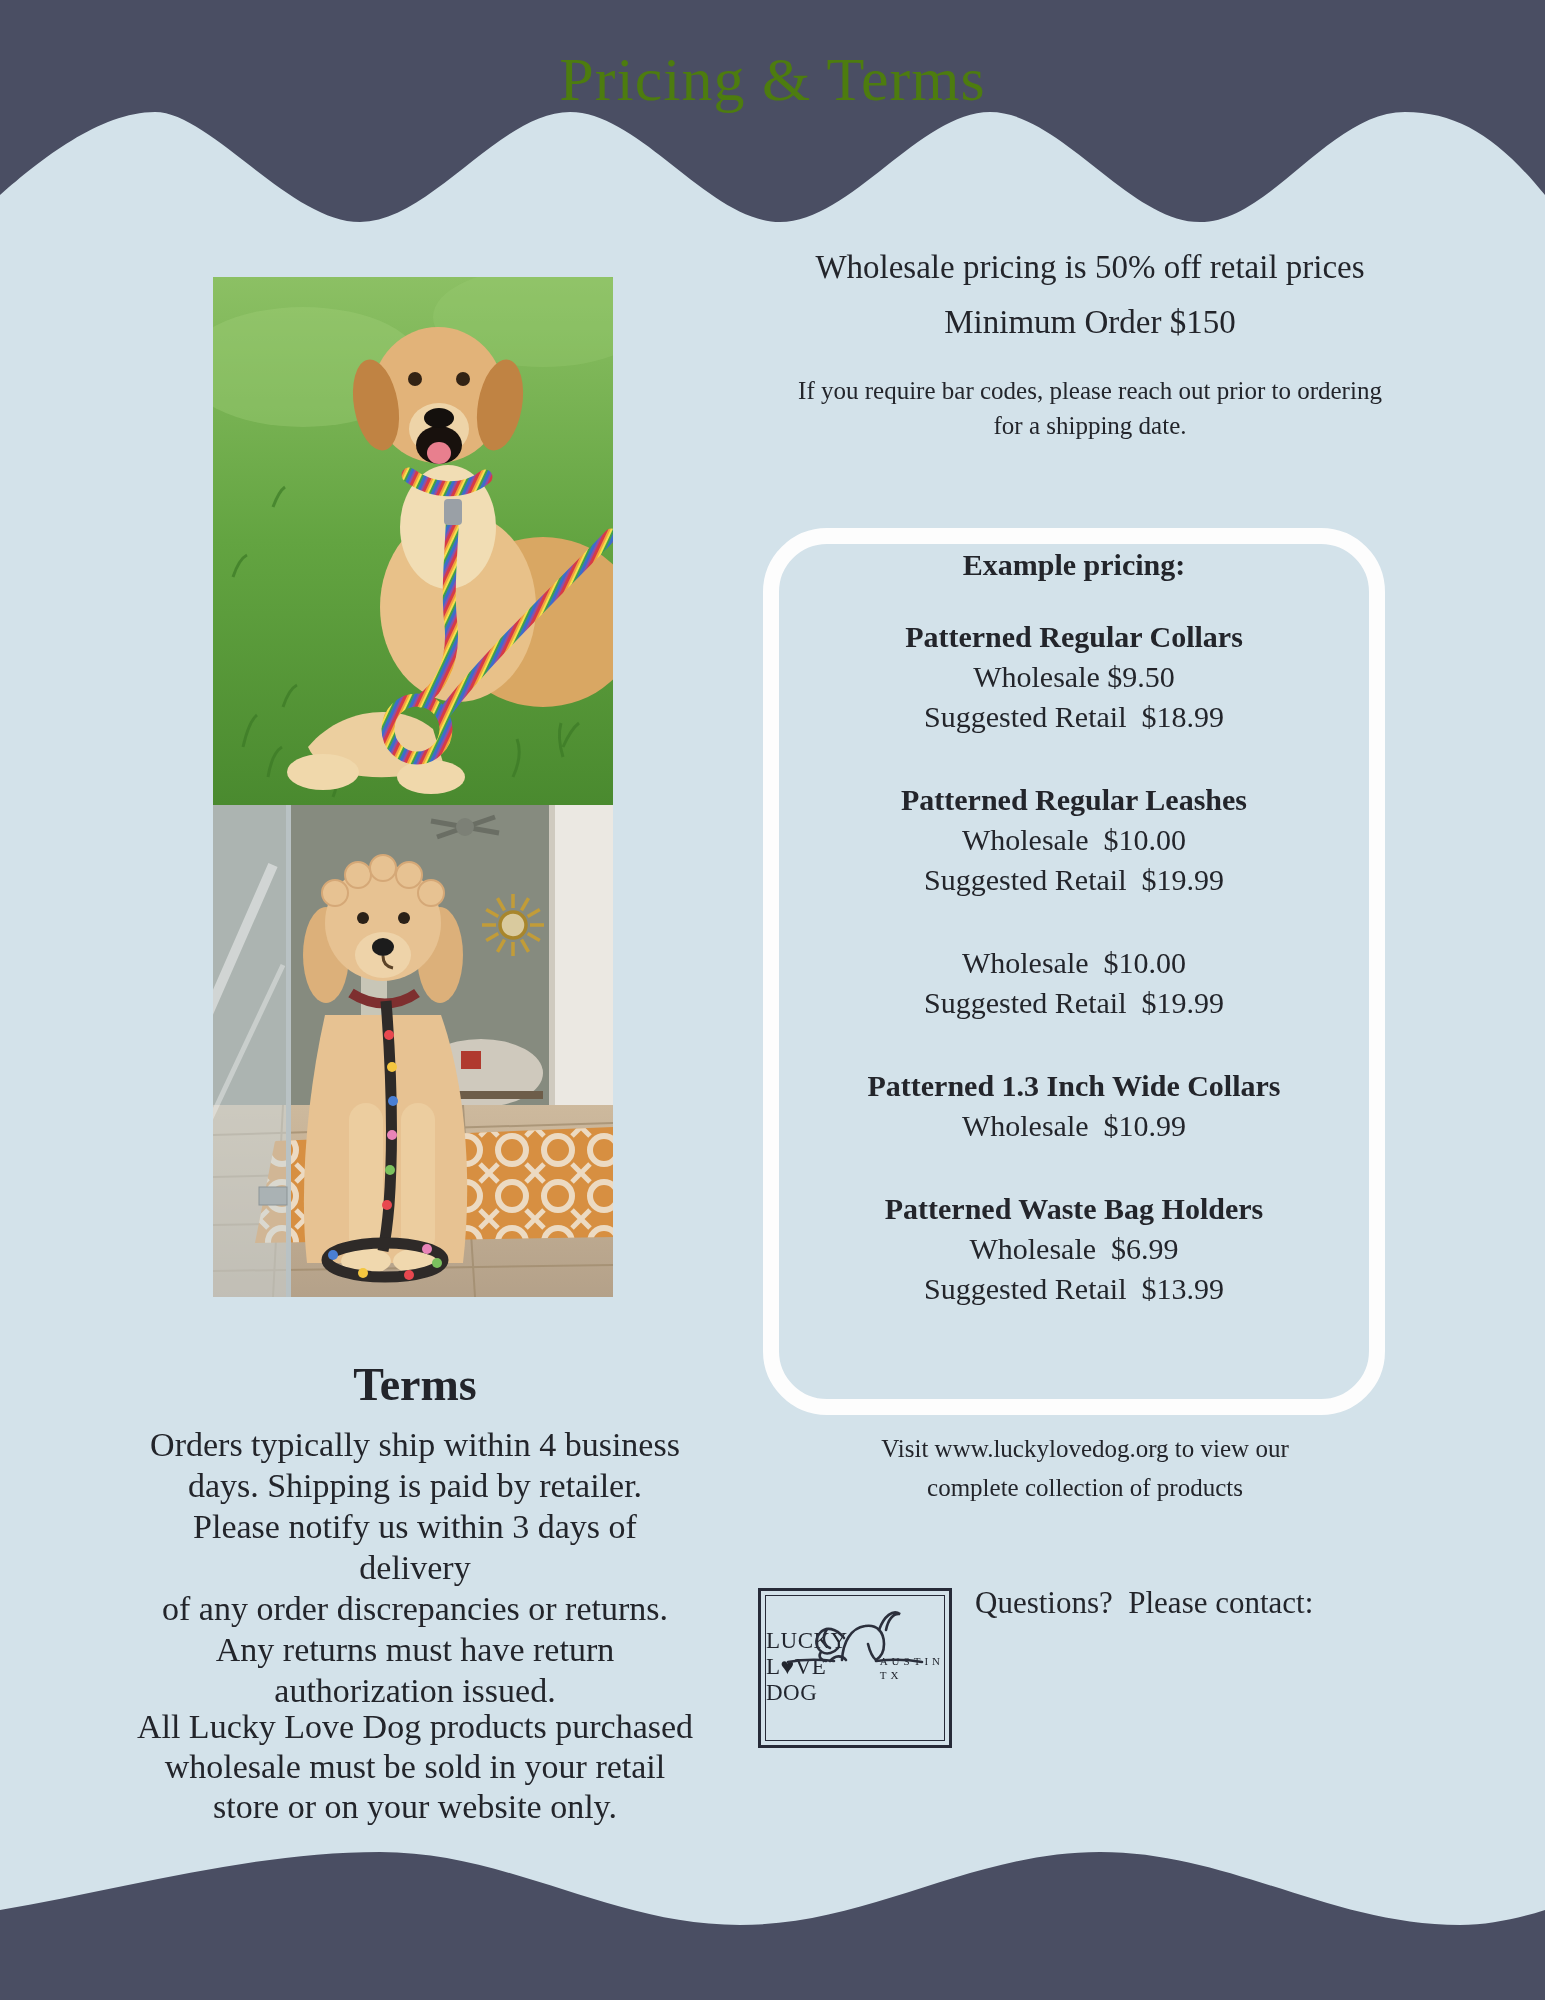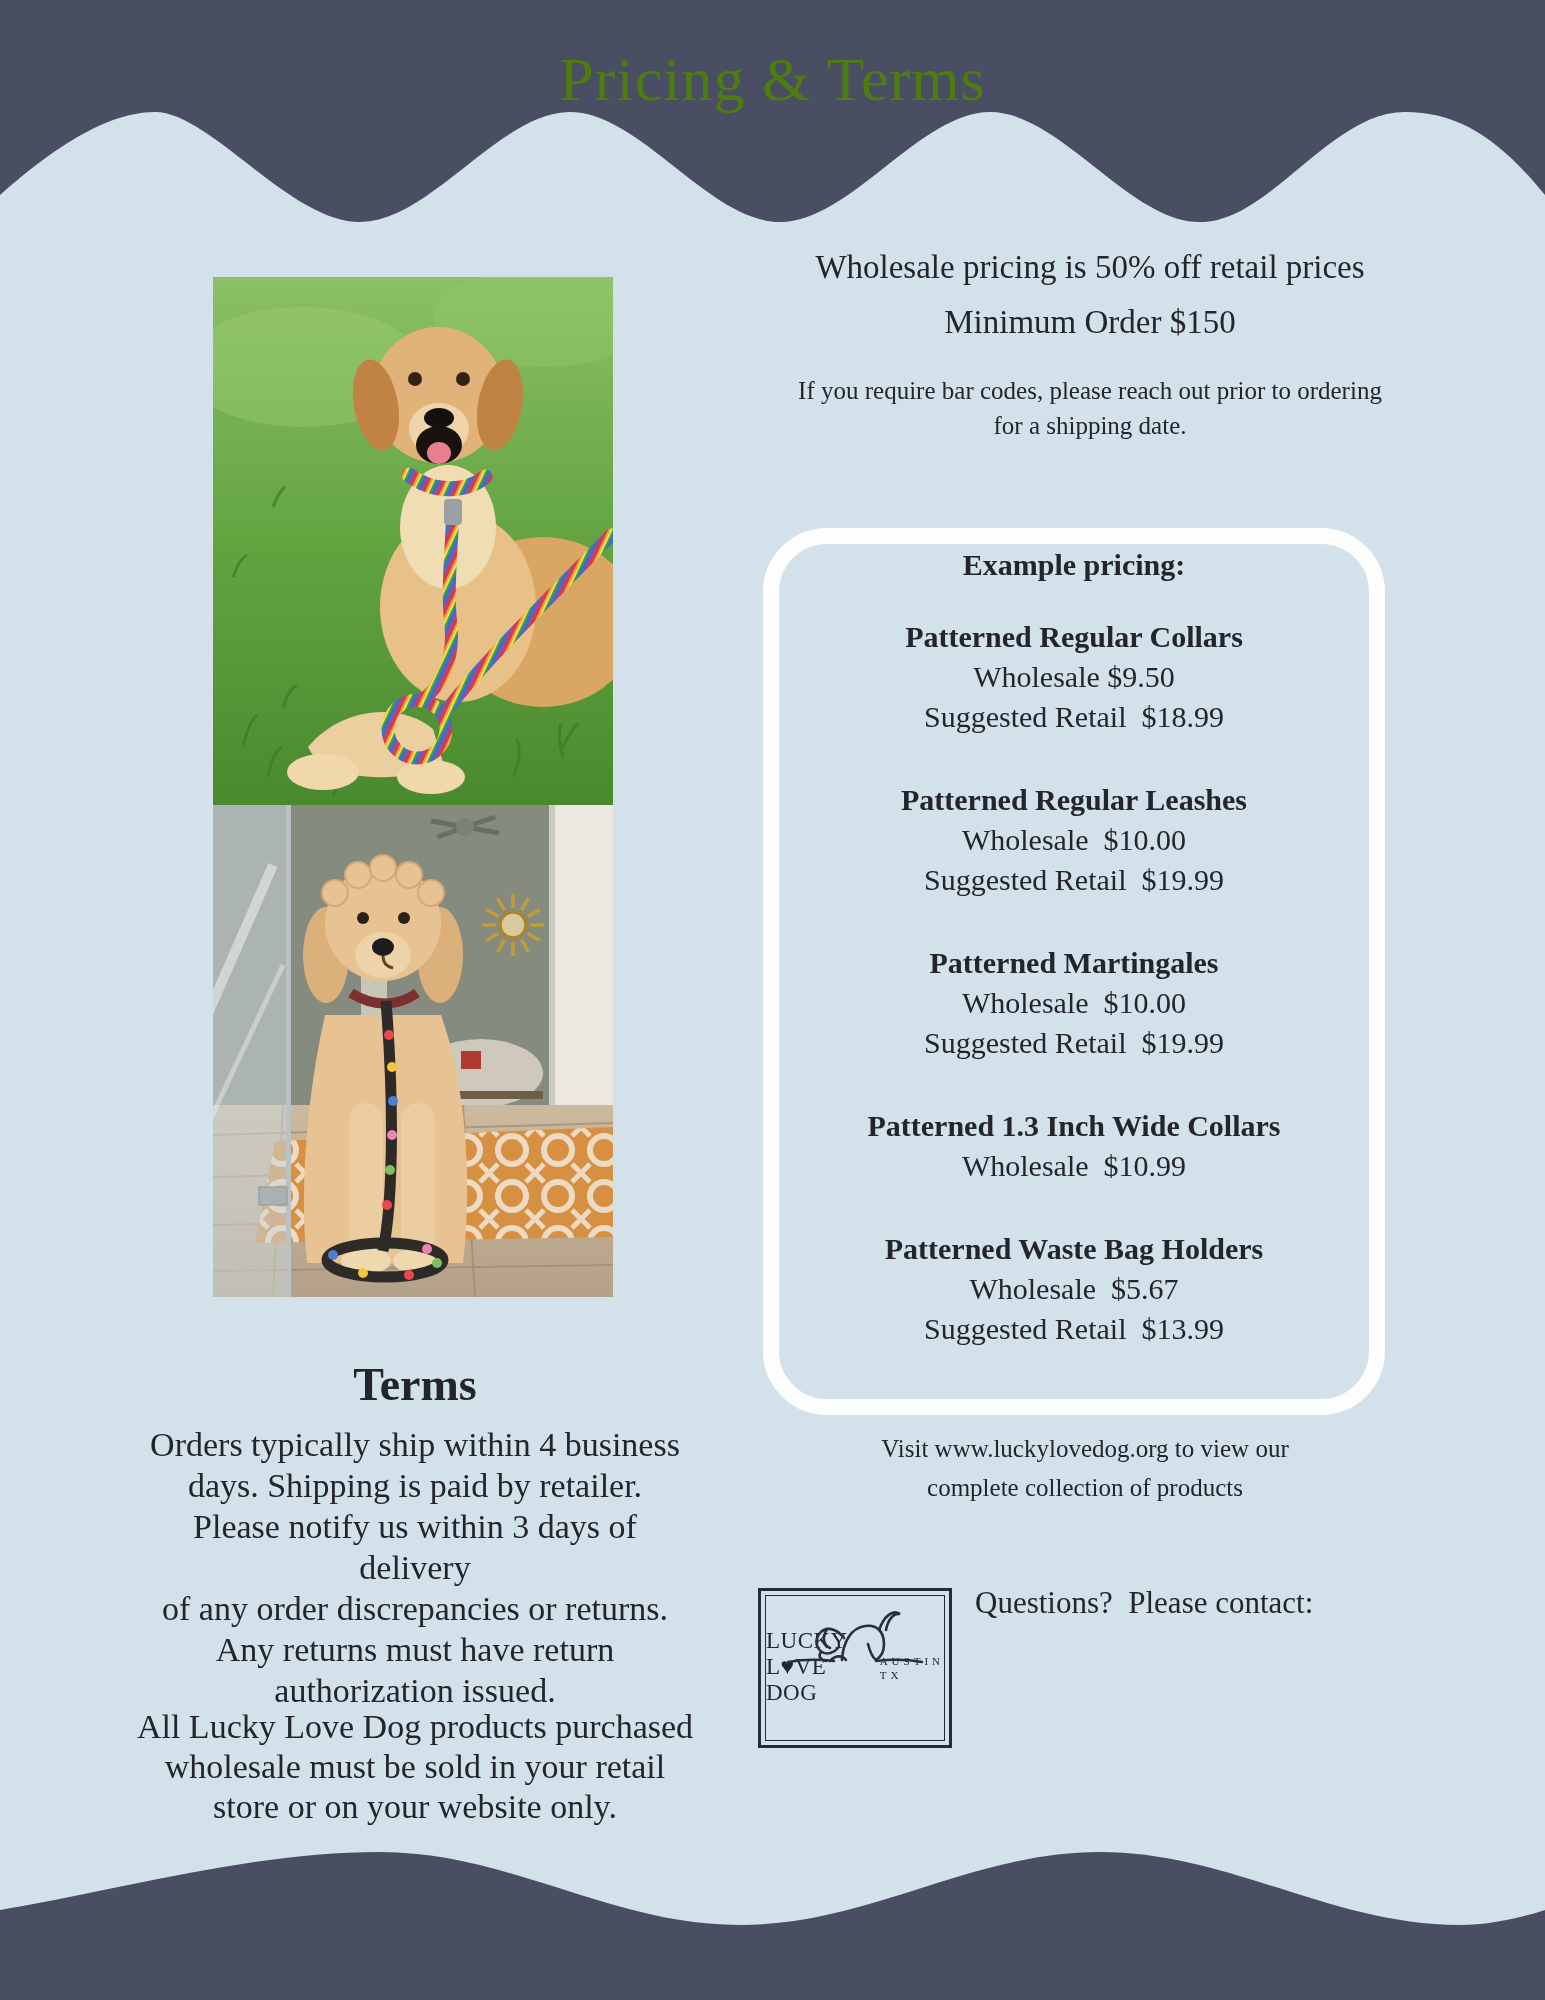--- a/index.html
+++ b/index.html
@@ -267,31 +267,30 @@
       <div class="name">Patterned Regular Collars</div>
       <div class="prew">Wholesale $9.50</div>
       <div class="prew">Suggested Retail  $18.99</div>
     </div>
     <div class="price-item">
       <div class="name">Patterned Regular Leashes</div>
       <div class="prew">Wholesale  $10.00</div>
       <div class="prew">Suggested Retail  $19.99</div>
     </div>
     <div class="price-item">
-      <div class="name">Patterned Martingales</div>
       <div class="prew">Wholesale  $10.00</div>
       <div class="prew">Suggested Retail  $19.99</div>
     </div>
     <div class="price-item">
       <div class="name">Patterned 1.3 Inch Wide Collars</div>
       <div class="prew">Wholesale  $10.99</div>
     </div>
     <div class="price-item">
       <div class="name">Patterned Waste Bag Holders</div>
-      <div class="prew">Wholesale  $5.67</div>
+      <div class="prew">Wholesale  $6.99</div>
       <div class="prew">Suggested Retail  $13.99</div>
     </div>
   </div>
 
   <div class="abs visit center pre">Visit www.luckylovedog.org to view our
 complete collection of products</div>
 
   <div class="abs terms-heading center">Terms</div>
   <div class="abs terms-p1 center pre">Orders typically ship within 4 business
 days. Shipping is paid by retailer.

